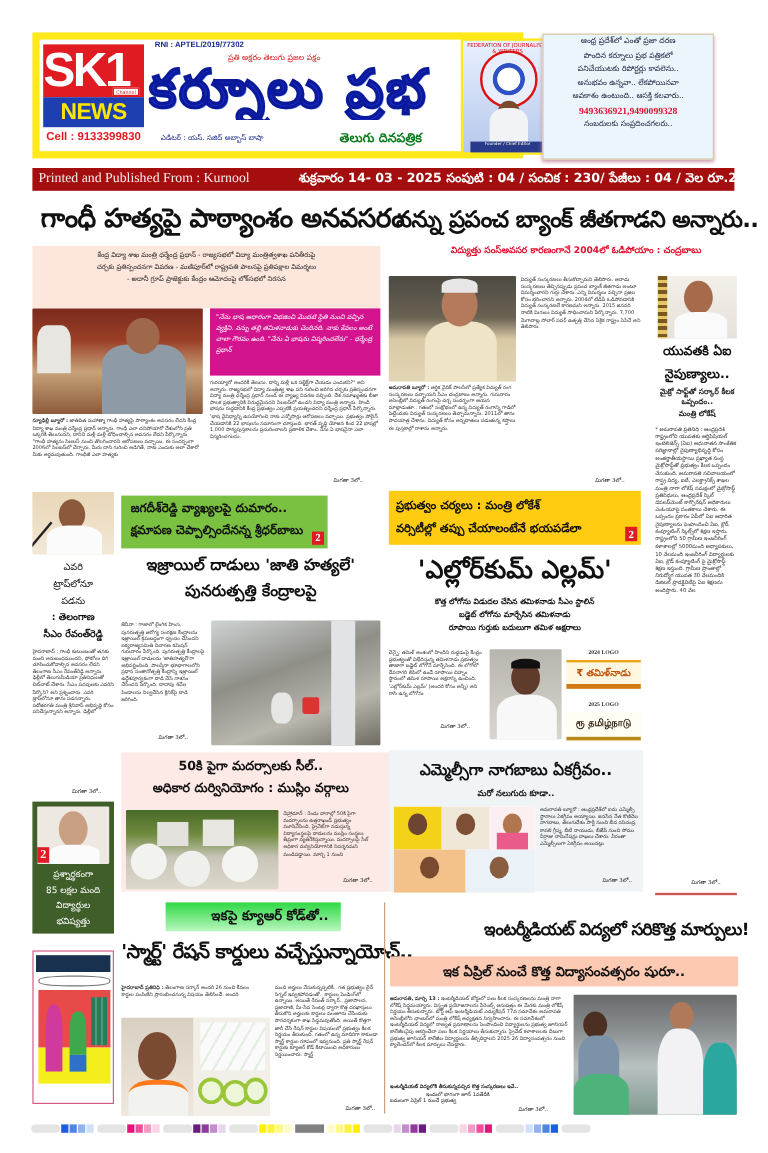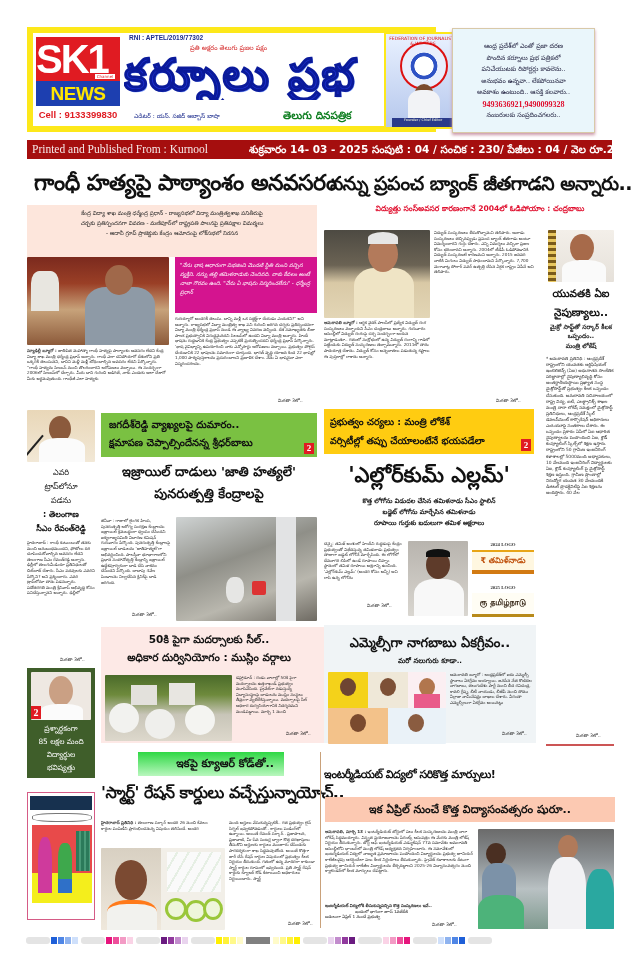--- a/index.html
+++ b/index.html
@@ -68,21 +68,21 @@
 
 <div class="abs" id="founder">
   <div class="abs seal-ring">FEDERATION OF JOURNALISTS &amp; WRITERS</div>
   <div class="abs seal"></div>
   <div class="abs face"></div>
   <div class="abs person"></div>
   <div class="abs caption">Founder / Chief Editor</div>
 </div>
 
 <div class="abs" id="ad-box">
-  <div style="padding-top:12px;">
+  <div style="padding-top:0;">
     <p>ఆంధ్ర ప్రదేశ్‌లో ఎంతో ప్రజా దరణ</p>
     <p>పొందిన కర్నూలు ప్రభ పత్రికలో</p>
     <p>పనిచేయుటకు రిపోర్టర్లు కావలెను..</p>
     <p>అనుభవం ఉన్నవా.. లేకపోయినవా</p>
     <p>అవకాశం ఉంటుంది.. ఆసక్తి కలవారు..</p>
     <p class="phone">9493636921,9490099328</p>
     <p>నంబరులకు సంప్రదించగలరు..</p>
   </div>
 </div>
 
@@ -144,21 +144,21 @@
 <div class="abs center" style="left:27px;top:466px;width:68px;font-size:8px;line-height:14px;color:#111;">
   <div>ఎవరి</div>
   <div>ట్రాప్‌లోనూ</div>
   <div>పడను</div>
   <div style="font-weight:bold;">: తెలంగాణ</div>
   <div style="font-weight:bold;">సీఎం రేవంత్‌రెడ్డి</div>
 </div>
 <div class="abs ptxt" style="left:27px;top:540px;width:68px;height:118px;">హైదరాబాద్ : గాంధీ కుటుంబంతో తనకు మంచి అనుబంధముందని, ఫోటోలు దిగి చూపించుకోవాల్సిన అవసరం లేదని తెలంగాణ సీఎం రేవంత్‌రెడ్డి అన్నారు. ఢిల్లీలో తెలుగుమీడియా ప్రతినిధులతో చిట్‌చాట్ చేశారు. సీఎం పదవులకు ఎవరిని పేర్కొని? అని ప్రశ్నించారు. ఎవరి ట్రాప్‌లోనూ తాను పడనన్నారు. పదోతరగతి మంత్రి శ్రీనివాస్ అభివృద్ధి కోసం పనిచేస్తున్నానని అన్నారు. ఢిల్లీలో</div>
 <div class="abs more" style="left:60px;top:657px;">మిగతా 3లో..</div>
 
-<div class="abs" style="left:101px;top:413px;width:216px;height:44px;background:#7ac142;padding:3px 8px;">
+<div class="abs" style="left:101px;top:413px;width:172px;height:44px;background:#7ac142;padding:3px 8px;">
   <div style="font-size:10px;line-height:18px;color:#111;font-weight:bold;white-space:nowrap;">జగదీశ్‌రెడ్డి వ్యాఖ్యలపై దుమారం..</div>
   <div style="font-size:10px;line-height:18px;color:#111;font-weight:bold;white-space:nowrap;">క్షమాపణ చెప్పాల్సిందేనన్న శ్రీధర్‌బాబు</div>
   <div class="abs" style="right:3px;bottom:3px;width:10px;height:11px;background:#e01b22;color:#fff;font:bold 9px/11px 'Liberation Serif',serif;text-align:center;">2</div>
 </div>
 
 <div class="abs center" style="left:101px;top:461px;width:216px;font-size:13px;line-height:22px;color:#111;font-weight:bold;white-space:nowrap;">
   <div>ఇజ్రాయిల్ దాడులు 'జాతి హత్యలే'</div>
   <div>పునరుత్పత్తి కేంద్రాలపై</div>
 </div>
 <div class="abs ptxt" style="left:101px;top:518px;width:70px;height:100px;">జెనీవా : గాజాలో లైంగిక హింస, పునరుత్పత్తి ఆరోగ్య సంరక్షణ కేంద్రాలను ఇజ్రాయిల్ క్రమబద్ధంగా ధ్వంసం చేసిందని ఐక్యరాజ్యసమితి విచారణ కమిషన్ గురువారం పేర్కొంది. పునరుత్పత్తి కేంద్రాలపై ఇజ్రాయిల్ దాడులను 'జాతిహత్యలే'గా అభివర్ణించింది. పాలస్తీనా భూభాగాలలోని ప్రధాన సంతానోత్పత్తి కేంద్రాన్ని ఇజ్రాయిల్ ఉద్దేశపూర్వకంగా దాడి చేసి నాశనం చేసిందని పేర్కొంది. దాదాపు 4వేల పిండాలను నిల్వచేసిన క్లినిక్‌పై దాడి జరిగింది.</div>
@@ -270,21 +270,21 @@
   <div class="abs" style="left:6px;top:52px;width:50px;height:30px;background:#f2f2ee;border-top:4px solid #ff7a1a;border-radius:40% 40% 0 0;"></div>
   <div class="abs" style="left:66px;top:4px;width:54px;height:40px;background:repeating-linear-gradient(120deg,#fafafa 0 8px,#e6efe4 8px 10px);"></div>
   <div class="abs" style="left:64px;top:50px;width:22px;height:22px;border-radius:50%;border:3px solid #9ac73a;background:#eef6da;"></div>
   <div class="abs" style="left:84px;top:52px;width:22px;height:22px;border-radius:50%;border:3px solid #9ac73a;background:#eef6da;"></div>
   <div class="abs" style="left:102px;top:50px;width:20px;height:22px;border-radius:50%;border:3px solid #9ac73a;background:#eef6da;"></div>
 </div>
 <div class="abs ptxt" style="left:229px;top:820px;width:88px;height:100px;">మంది అర్హులు వేసుకున్నప్పటికీ.. గత ప్రభుత్వం లైన్ సిగ్నల్ ఇవ్వకపోవడంతో.. కార్డులు పెండింగ్‌లో ఉన్నాయి. అయితే రేవంత్ సర్కార్.. ప్రజాపాలన, ప్రజావాణి, మీ-సేవ సెంటర్ల ద్వారా కొత్త దరఖాస్తులు తీసుకొని అర్హులకు కార్డులు మంజూరు చేసేందుకు పారదర్శకంగా శాఖ సిద్ధమవుతోంది. అయితే కొత్తగా జారీ చేసే రేషన్ కార్డుల విషయంలో ప్రభుత్వం కీలక నిర్ణయం తీసుకుంది. గతంలో ఉన్న మాదిరిగా కాకుండా స్మార్ట్ కార్డుల రూపంలో ఇవ్వనుంది. ప్రతి స్మార్ట్ రేషన్ కార్డుకు క్యూఆర్ కోడ్ కేటాయించి అధికారులు నిర్ణయించారు. స్మార్ట్</div>
 <div class="abs more" style="left:288px;top:921px;">మిగతా 3లో..</div>
 <div class="abs" style="left:320px;top:752px;width:1px;height:176px;background:#c9a17a;"></div>
 
-<div class="abs headline" style="left:324px;top:760px;width:300px;font-size:11px;line-height:30px;text-align:left;">ఇంటర్మీడియట్ విద్యలో సరికొత్త మార్పులు!</div>
+<div class="abs headline" style="left:324px;top:760px;width:300px;font-size:14px;line-height:30px;text-align:right;">ఇంటర్మీడియట్ విద్యలో సరికొత్త మార్పులు!</div>
 <div class="abs center" style="left:325px;top:797px;width:290px;height:25px;background:#fcc9b2;font-size:11px;line-height:25px;color:#111;font-weight:bold;white-space:nowrap;">ఇక ఏప్రిల్ నుంచే కొత్త విద్యాసంవత్సరం షురూ..</div>
 <div class="abs ptxt" style="left:325px;top:829px;width:150px;height:72px;">
   <b>అమరావతి, మార్చి 13 :</b>
   <span>ఇంటర్మీడియట్ బోర్డులో పలు కీలక సంస్కరణలను మంత్రి నారా లోకేష్ సిద్ధమయ్యారు. విస్తృత ప్రయోజనాలను పేరెంట్స్ ఆసుపత్రం ఈ మేరకు మంత్రి లోకేష్ నిర్ణయం తీసుకున్నారు. బోర్డ్ ఆఫ్ ఇంటర్మీడియట్ ఎడ్యుకేషన్ 77వ సమావేశం అమరావతి అసెంబ్లీలోని ఛాంబర్‌లో మంత్రి లోకేష్ అధ్యక్షతన నిర్వహించారు. ఈ సమావేశంలో ఇంటర్మీడియట్ విద్యలో నాణ్యత ప్రమాణాలను పెంపొందించి విద్యార్థులను ప్రభుత్వ జూనియర్ కాలేజీలవైపు ఆకర్షించేలా పలు కీలక నిర్ణయాలు తీసుకున్నారు. ప్రైవేట్ కళాశాలలకు దీటుగా ప్రభుత్వ జూనియర్ కాలేజీల విద్యార్థులను తీర్చిదిద్దాలని 2025-26 విద్యాసంవత్సరం నుంచి క్యాలెండర్‌లో కీలక మార్పులు చేపట్టారు.</span>
 </div>
 <div class="abs ptxt" style="left:325px;top:903px;width:150px;height:28px;font-weight:bold;color:#222;">
   <div>ఇంటర్మీడియట్ విద్యలోకి తీసుకున్నవచ్చిన కొత్త సంస్కరణలు ఇవే..</div>
   <div style="padding-left:30px;font-weight:normal;">ఇందులో భాగంగా జూన్ 1వతేదీకి</div>
   <div style="font-weight:normal;">బదులుగా ఏప్రిల్ 1 నుంచే ప్రభుత్వ</div>
 </div>

